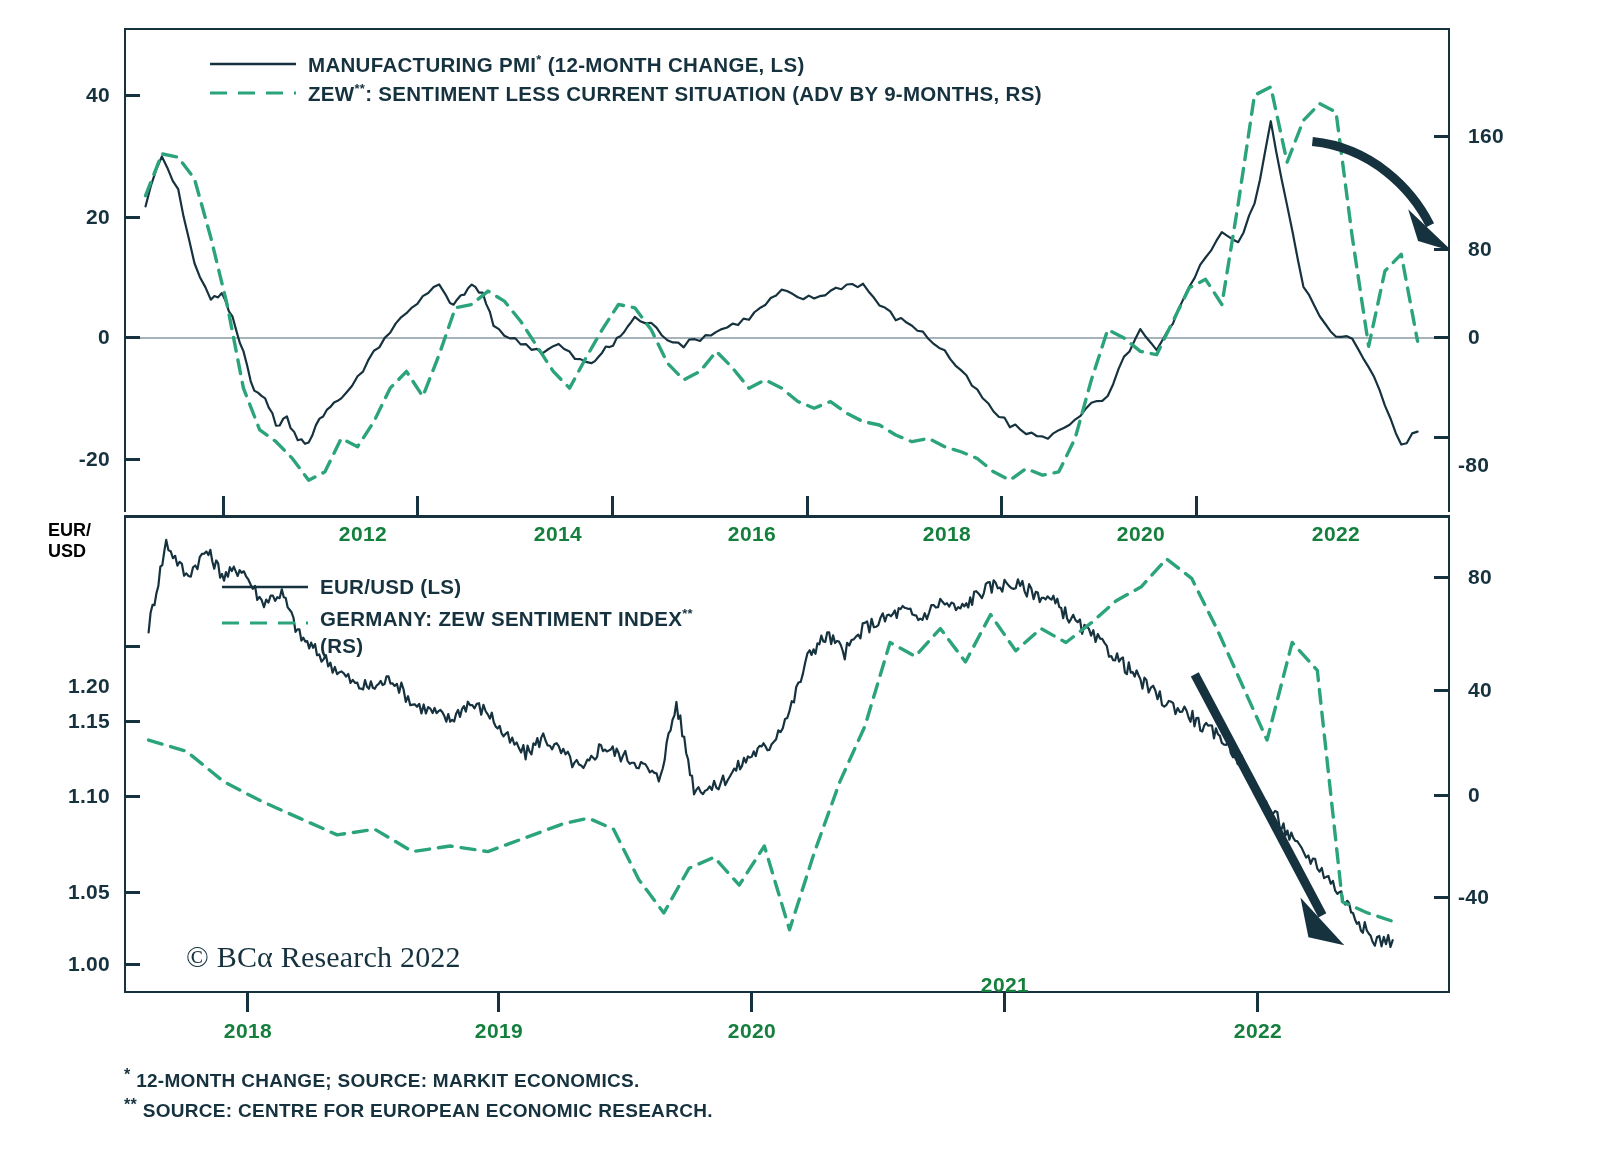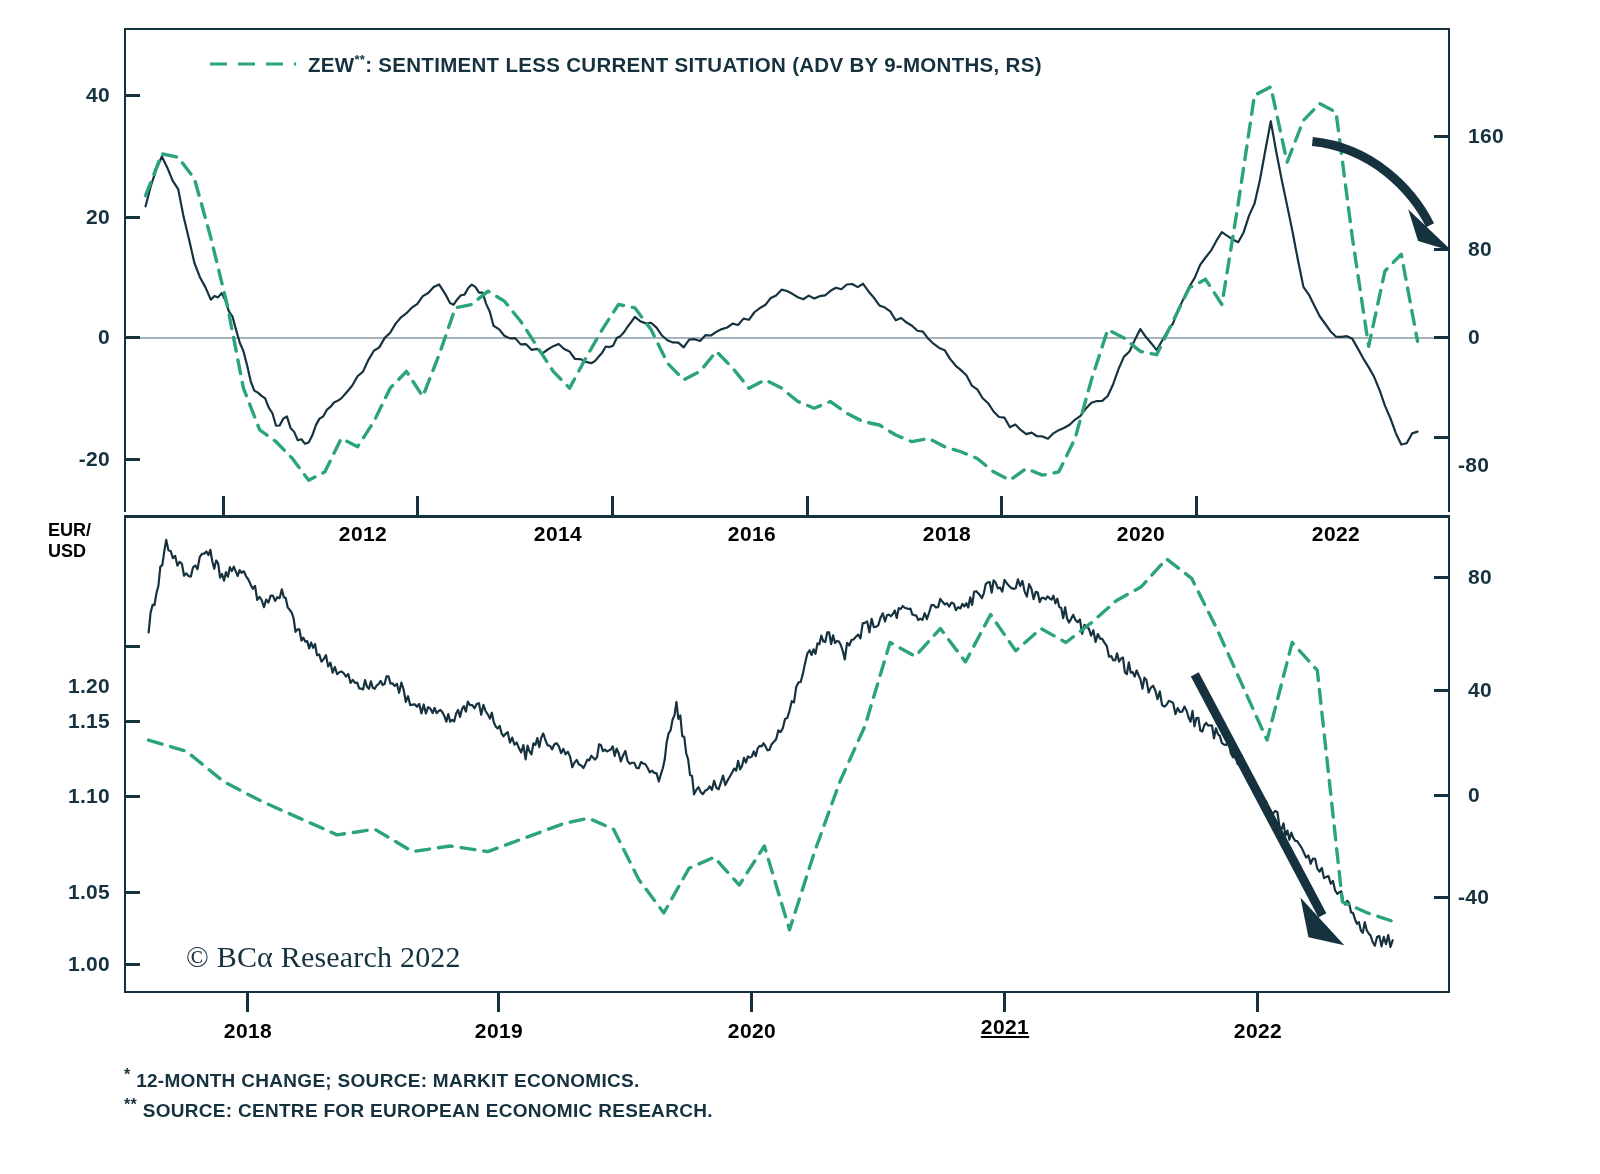--- a/index.html
+++ b/index.html
@@ -162,21 +162,21 @@
   #footnote-1 { left: 124px; top: 1066px; }
   #footnote-2 { left: 124px; top: 1096px; }
   .footnote .star { font-size: 16px; vertical-align: super; }
 
   
   .xtick {
     position: absolute;
     font-size: 21px;
     font-weight: 700;
     letter-spacing: 0.4px;
-    color: #000000;
+    color: #15803d;
     transform: translateX(-50%);
   }
 </style>
 </head>
 <body>
 
 <div class="page">
 
   <div class="panel" id="panel-top">
     <div class="plot">
@@ -225,20 +225,28 @@
   <div class="xtick" style="left:558px; top:522px;">2014</div>
   <div class="xtick" style="left:752px; top:522px;">2016</div>
   <div class="xtick" style="left:947px; top:522px;">2018</div>
   <div class="xtick" style="left:1141px; top:522px;">2020</div>
   <div class="xtick" style="left:1336px; top:522px;">2022</div>
 
   <div class="legend" id="legend-top" style="left:210px; top:52px;">
     <div class="legend-row">
       <div class="legend-sample">
         <svg width="86" height="14" viewBox="0 0 86 14">
+            <line x1="0" y1="7" x2="86" y2="7" stroke="#16323f" stroke-width="2.4"></line>
+          </svg>
+      </div>
+      <div class="legend-text"><span>MANUFACTURING PMI</span><sup>*</sup><span> (12-MONTH CHANGE, LS)</span></div>
+    </div>
+    <div class="legend-row">
+      <div class="legend-sample">
+        <svg width="86" height="14" viewBox="0 0 86 14">
             <line x1="0" y1="7" x2="86" y2="7" stroke="#2ba47b" stroke-width="3" stroke-dasharray="17 11"></line>
           </svg>
       </div>
       <div class="legend-text"><span>ZEW</span><sup>**</sup><span>: SENTIMENT LESS CURRENT SITUATION (ADV BY 9-MONTHS, RS)</span></div>
     </div>
   </div>
 
   <div class="panel" id="panel-bottom">
     <div class="plot">
       <svg id="svg-bottom" viewBox="0 0 1326 476" preserveAspectRatio="none">
@@ -281,23 +289,41 @@
 
   <div class="tick" style="left:246px; top:993px; width:2.5px; height:19px;"></div>
   <div class="tick" style="left:497px; top:993px; width:2.5px; height:19px;"></div>
   <div class="tick" style="left:750px; top:993px; width:2.5px; height:19px;"></div>
   <div class="tick" style="left:1003px; top:993px; width:2.5px; height:19px;"></div>
   <div class="tick" style="left:1256px; top:993px; width:2.5px; height:19px;"></div>
 
   <div class="xtick" style="left:248px; top:1019px;">2018</div>
   <div class="xtick" style="left:499px; top:1019px;">2019</div>
   <div class="xtick" style="left:752px; top:1019px;">2020</div>
-  <div class="xtick" style="left:1005px; top:1015px;text-decoration:underline;">2021</div>
+  <div class="xtick" style="left:1005px; top:973px;">2021</div>
   <div class="xtick" style="left:1258px; top:1019px;">2022</div>
 
+  <div class="legend" id="legend-bottom" style="left:222px; top:573px;">
+    <div class="legend-row">
+      <div class="legend-sample">
+        <svg width="86" height="14" viewBox="0 0 86 14">
+            <line x1="0" y1="7" x2="86" y2="7" stroke="#16323f" stroke-width="2.4"></line>
+          </svg>
+      </div>
+      <div class="legend-text"><span>EUR/USD (LS)</span></div>
+    </div>
+    <div class="legend-row" style="align-items:flex-start;">
+      <div class="legend-sample" style="margin-top:11px;">
+        <svg width="86" height="14" viewBox="0 0 86 14">
+            <line x1="0" y1="7" x2="86" y2="7" stroke="#2ba47b" stroke-width="3" stroke-dasharray="17 11"></line>
+          </svg>
+      </div>
+      <div class="legend-text"><span>GERMANY: ZEW SENTIMENT INDEX</span><sup>**</sup><span> (RS)</span></div>
+    </div>
+  </div>
 
   <div id="copyright">© BCα Research 2022</div>
 
   <div class="footnote" id="footnote-1">
     <span class="star">*</span>
     <span>12-MONTH CHANGE; SOURCE: MARKIT ECONOMICS.</span>
   </div>
   <div class="footnote" id="footnote-2">
     <span class="star">**</span>
     <span>SOURCE: CENTRE FOR EUROPEAN ECONOMIC RESEARCH.</span>

